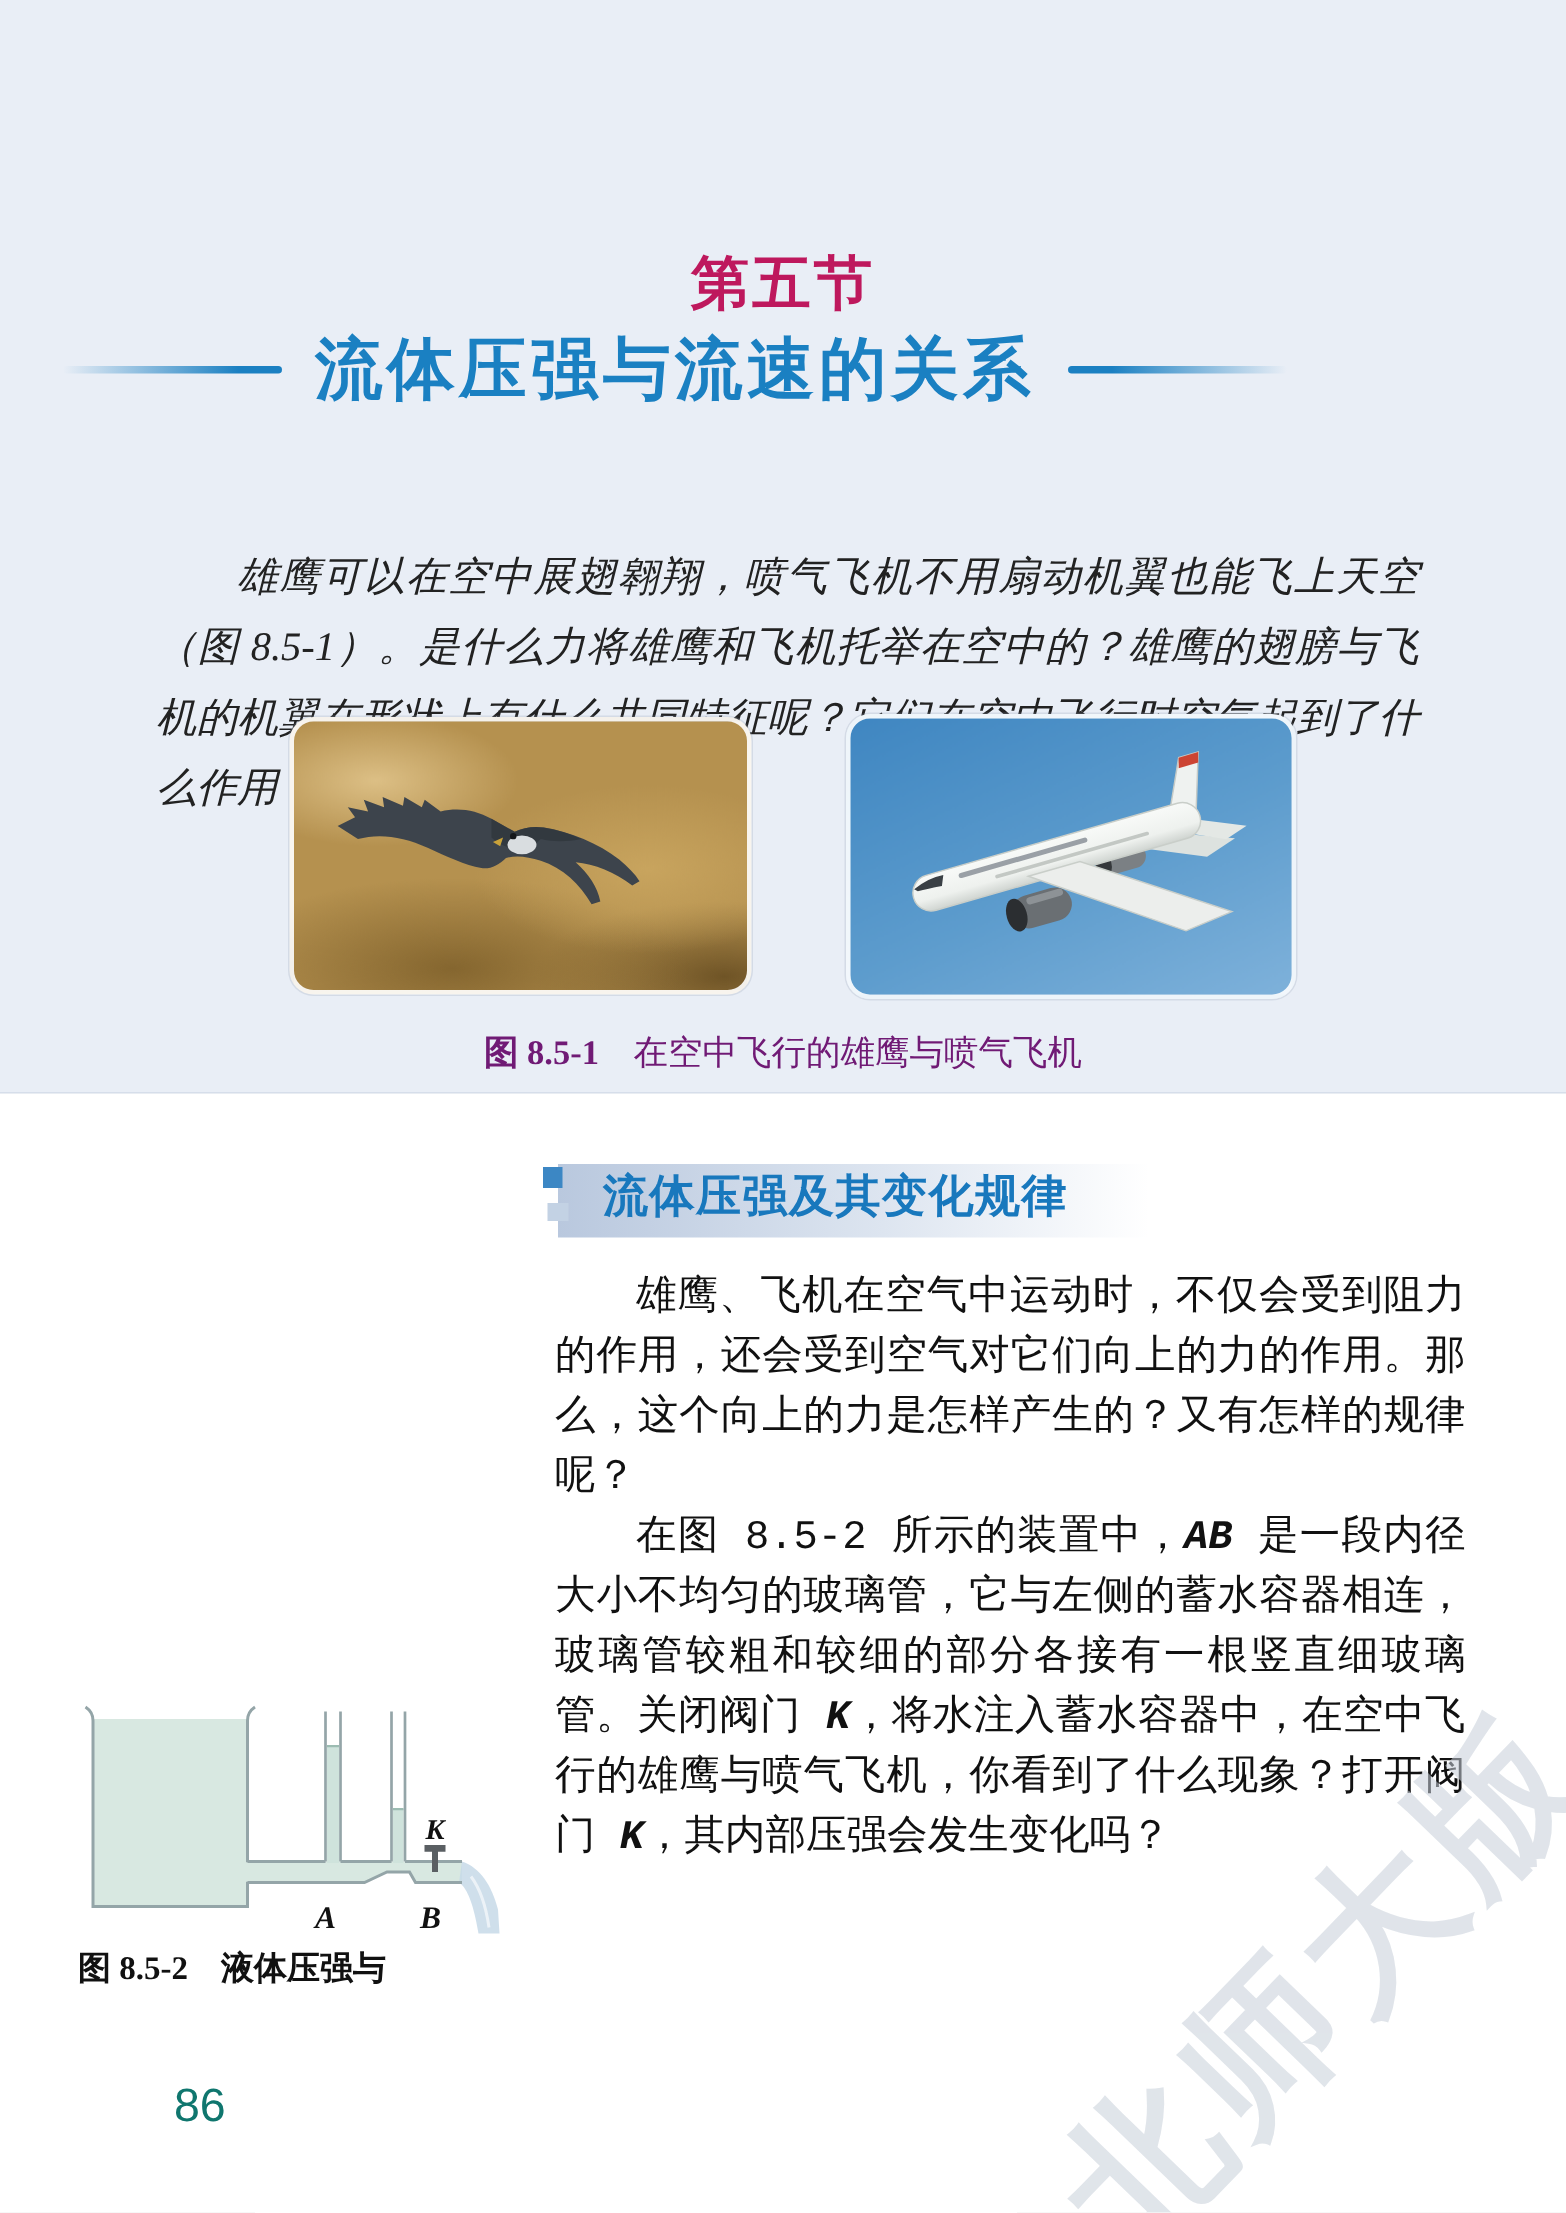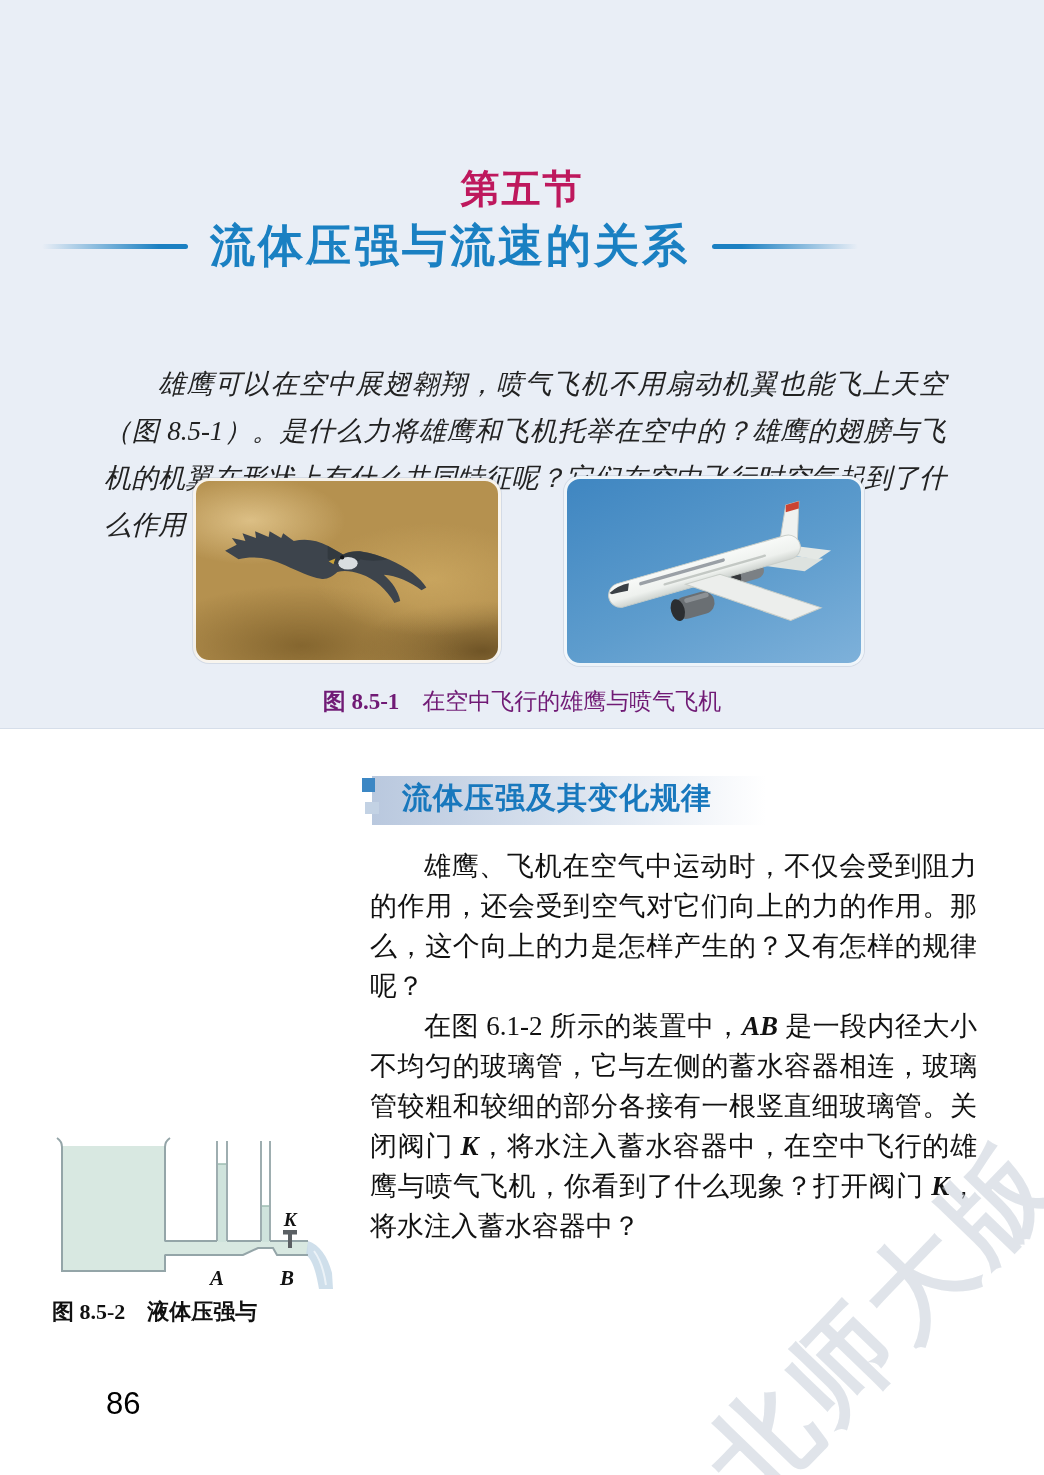--- a/index.html
+++ b/index.html
@@ -51,31 +51,31 @@
   .section-heading .txt{
     display:block;line-height:43px;padding-left:30px;
     font-family:"Liberation Sans","DejaVu Sans",sans-serif;font-weight:bold;
     font-size:30px;color:#1878bd;letter-spacing:1px;white-space:nowrap;
   }
   .sq{position:absolute;}
   .sq1{left:-10px;top:2px;width:13px;height:14px;background:#3c87c4;}
   .sq2{left:-7px;top:26px;width:14px;height:12px;background:#c3d2e4;}
   
   .body-text{position:absolute;left:370px;top:846px;width:607px;
-    font-size:27px;line-height:40px;text-align:justify;color:#111;}
+    font-size:27px;line-height:40px;text-align:justify;color:#111;font-family:Liberation Mono, monospace;}
   .body-text p{margin:0;text-indent:2em;}
   .seg-term{color:#e55c1a;font-weight:bold;}
   .seg-var{font-style:italic;font-weight:bold;}
   
   .figure2{position:absolute;left:52px;top:1133px;width:300px;}
   .figure2 svg{display:block;}
   .fig2-caption{margin-top:2px;font-size:22px;font-weight:bold;line-height:33px;color:#111;}
   
-  .page-number{position:absolute;left:106px;top:1386px;
-    font-family:"Liberation Sans","DejaVu Sans",sans-serif;font-size:31px;color:#000000;}
+  .page-number{position:absolute;left:116px;top:1386px;
+    font-family:"Liberation Sans","DejaVu Sans",sans-serif;font-size:31px;color:#0f766e;}
   
   .watermark{
     position:absolute;left:618px;top:1252px;width:530px;text-align:center;
     transform:rotate(-46deg);font-size:104px;font-weight:bold;letter-spacing:8px;
     color:#c7cfd9;opacity:.55;white-space:nowrap;pointer-events:none;
   }
 </style>
 </head>
 <body>
 
@@ -152,21 +152,21 @@
   </div>
 
   <div class="section-heading">
     <span class="sq sq1"></span>
     <span class="sq sq2"></span>
     <span class="txt">流体压强及其变化规律</span>
   </div>
 
   <div class="body-text">
     <p>雄鹰、飞机在空气中运动时，不仅会受到阻力的作用，还会受到空气对它们向上的力的作用。那么，这个向上的力是怎样产生的？又有怎样的规律呢？</p>
-    <p><span>在图 6.1-2 所示的装置中，</span><span class="seg-var">AB</span><span> 是一段内径大小不均匀的玻璃管，它与左侧的蓄水容器相连，玻璃管较粗和较细的部分各接有一根竖直细玻璃管。关闭阀门 </span><span class="seg-var">K</span><span>，将水注入蓄水容器中，在空中飞行的雄鹰与喷气飞机，你看到了什么现象？打开阀门 </span><span class="seg-var">K</span><span>，将水注入蓄水容器中？</span></p>
+    <p><span>在图 8.5-2 所示的装置中，</span><span class="seg-var">AB</span><span> 是一段内径大小不均匀的玻璃管，它与左侧的蓄水容器相连，玻璃管较粗和较细的部分各接有一根竖直细玻璃管。关闭阀门 </span><span class="seg-var">K</span><span>，将水注入蓄水容器中，在空中飞行的雄鹰与喷气飞机，你看到了什么现象？打开阀门 </span><span class="seg-var">K</span><span>，其内部压强会发生变化吗？</span></p>
   </div>
 
   <div class="figure2">
     <svg viewBox="0 0 293 160" width="293" height="160">
 
       <rect x="10" y="13" width="103" height="125" fill="#d8e8e1"></rect>
 
       <path d="M113 108 H256 V122 H225 L221 115 H206 L191 122 H113 Z" fill="#d8e8e1"></path>
 
       <path d="M256 108 C 268 112, 276 124, 280 140 L 281 156 L 267 156 C 264 138, 260 126, 254 122 Z" fill="#c7d9e8" opacity=".85"></path>

